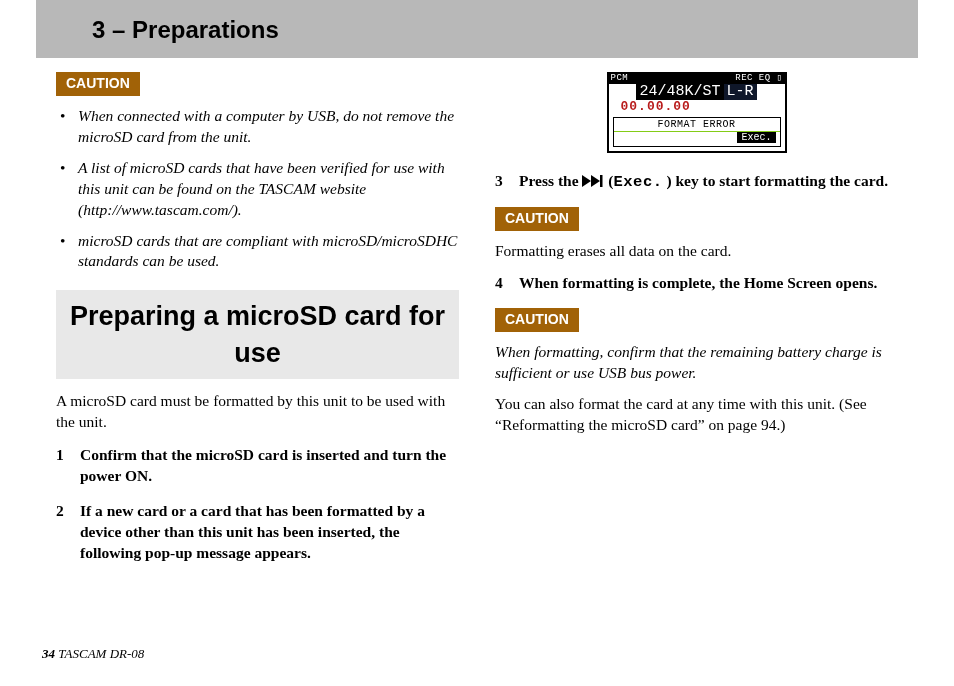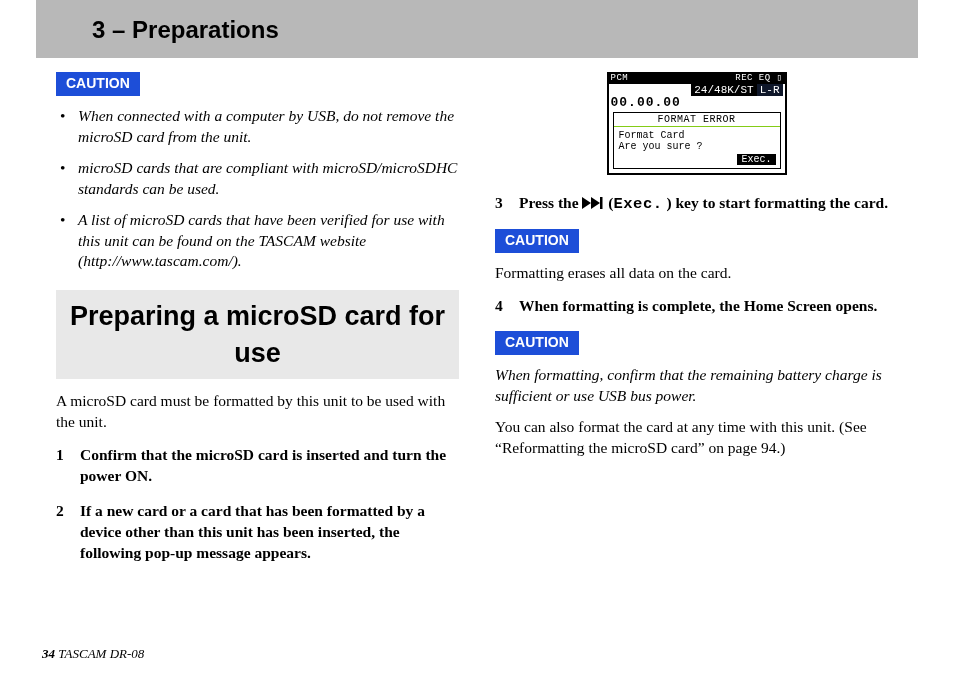--- a/index.html
+++ b/index.html
@@ -29,21 +29,21 @@
   .col {
     flex: 1;
     font-size: 15.5px;
     line-height: 1.35;
     color: #000;
   }
   .col-left { flex: 1; }
   .col-right { flex: 1; }
   .caution-badge {
     display: inline-block;
-    background: #1d4ed8;
+    background: #a16207;
     color: #fff;
     font-family: Arial, Helvetica, sans-serif;
     font-weight: bold;
     font-size: 14px;
     padding: 2px 10px 3px 10px;
     margin-bottom: 10px;
   }
   .bullets {
     list-style: none;
     margin: 0 0 18px 0;
@@ -99,34 +99,34 @@
     background: #000;
     color: #fff;
     display: flex;
     justify-content: space-between;
     padding: 0 2px;
     font-size: 9px;
     letter-spacing: 0.5px;
   }
   .screen-sub {
     display: flex;
-    justify-content: flex-end;
-    background: #fff;
-    color: #000;
-    font-size: 11px;
+    justify-content: center;
+    background: #fff;
+    color: #000;
+    font-size: 15px;
     padding: 0 2px;
   }
   .screen-sub .left-tag { background:#000; color:#fff; padding: 0 3px; }
   .screen-sub .right-tag { background:#0f172a; color:#fff; padding: 0 3px; }
   .screen-digits {
     background: #fff;
-    color: #000000;
+    color: #b91c1c;
     font-size: 13px;
     letter-spacing: 1px;
-    padding: 0 2px 2px 2px;
+    padding: 0 2px 2px 12px;
     font-weight: bold;
   }
   .popup {
     margin: 0 4px 4px 4px;
     border: 1px solid #000;
     background: #fff;
   }
   .popup-title {
     text-align: center;
     border-bottom: 1px solid #84cc16;
@@ -169,22 +169,22 @@
 <div class="header-bar">
   <div class="header-title">3 – Preparations</div>
 </div>
 
 <div class="content">
 
   <div class="col col-left">
     <div class="caution-badge">CAUTION</div>
     <ul class="bullets">
       <li>When connected with a computer by USB, do not remove the microSD card from the unit.</li>
+      <li>A list of microSD cards that have been verified for use with this unit can be found on the TASCAM website (http://www.tascam.com/).</li>
       <li>microSD cards that are compliant with microSD/microSDHC standards can be used.</li>
-      <li>A list of microSD cards that have been verified for use with this unit can be found on the TASCAM website (http://www.tascam.com/).</li>
     </ul>
     <div class="section-heading">Preparing a microSD card for use</div>
     <p class="body-p">A microSD card must be formatted by this unit to be used with the unit.</p>
     <div class="step-row">
       <div class="step-num">1</div>
       <div class="step-text bold">Confirm that the microSD card is inserted and turn the power ON.</div>
     </div>
     <div class="step-row">
       <div class="step-num">2</div>
       <div class="step-text bold">If a new card or a card that has been formatted by a device other than this unit has been inserted, the following pop-up message appears.</div>
@@ -198,24 +198,20 @@
         <span>PCM</span>
         <span>REC EQ ▯</span>
       </div>
       <div class="screen-sub">
         <span class="left-tag">24/48K/ST</span>
         <span class="right-tag">L-R</span>
       </div>
       <div class="screen-digits">00.00.00</div>
       <div class="popup">
         <div class="popup-title">FORMAT ERROR</div>
-        <div class="popup-body">
-          <div>Format Card</div>
-          <div>Are you sure ?</div>
-        </div>
         <div class="popup-exec">
           <span>Exec.</span>
         </div>
       </div>
     </div>
 
     <div class="step-row">
       <div class="step-num">3</div>
       <div class="step-text bold">
         <span>Press the </span>

